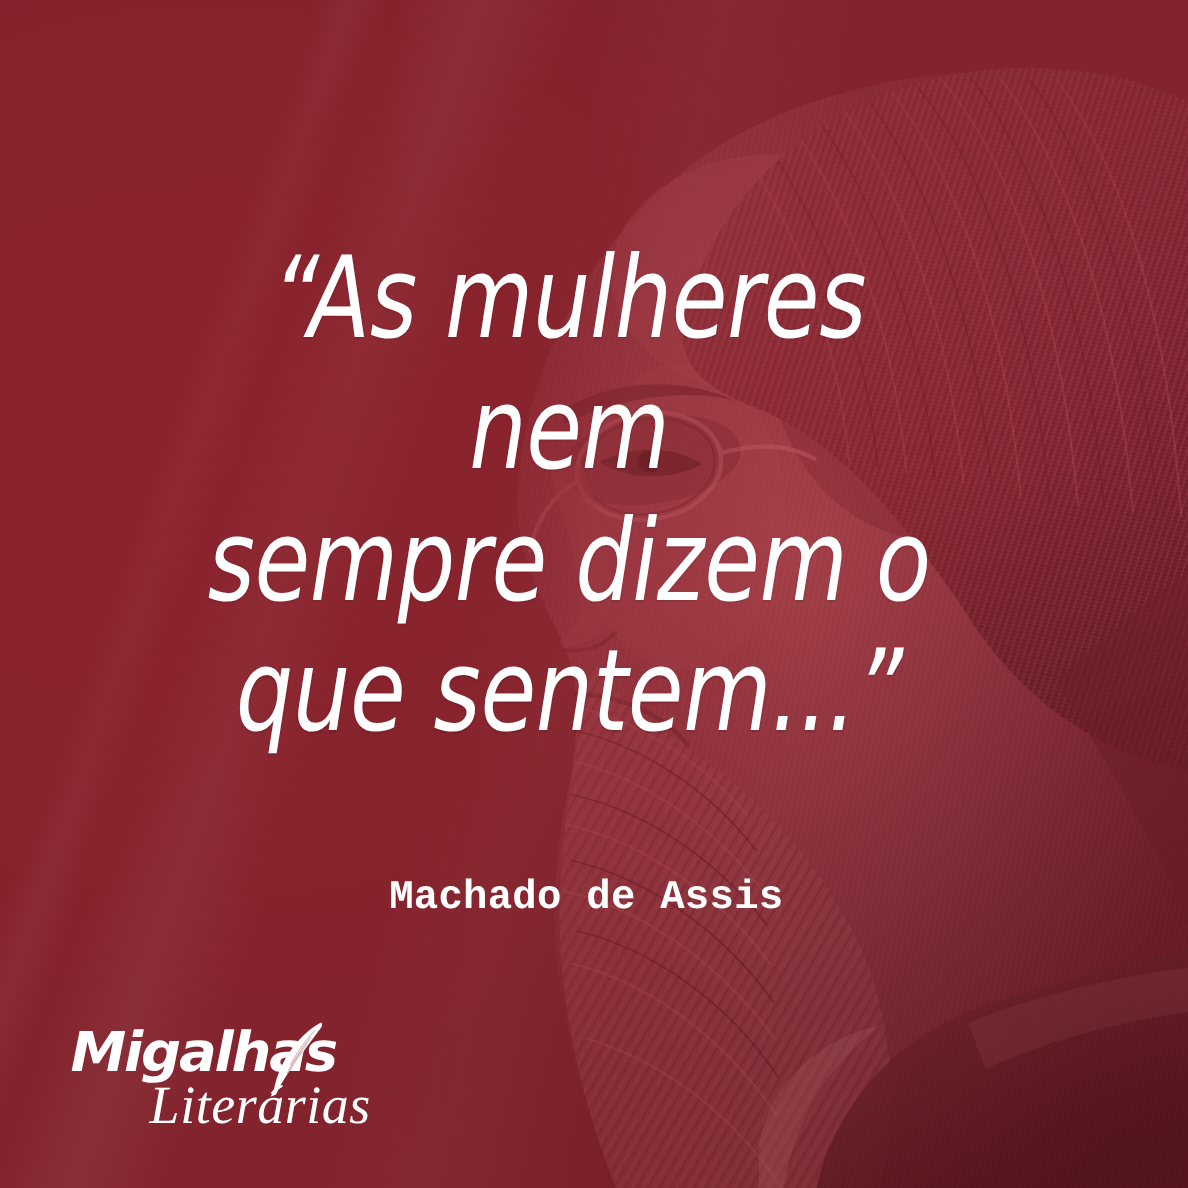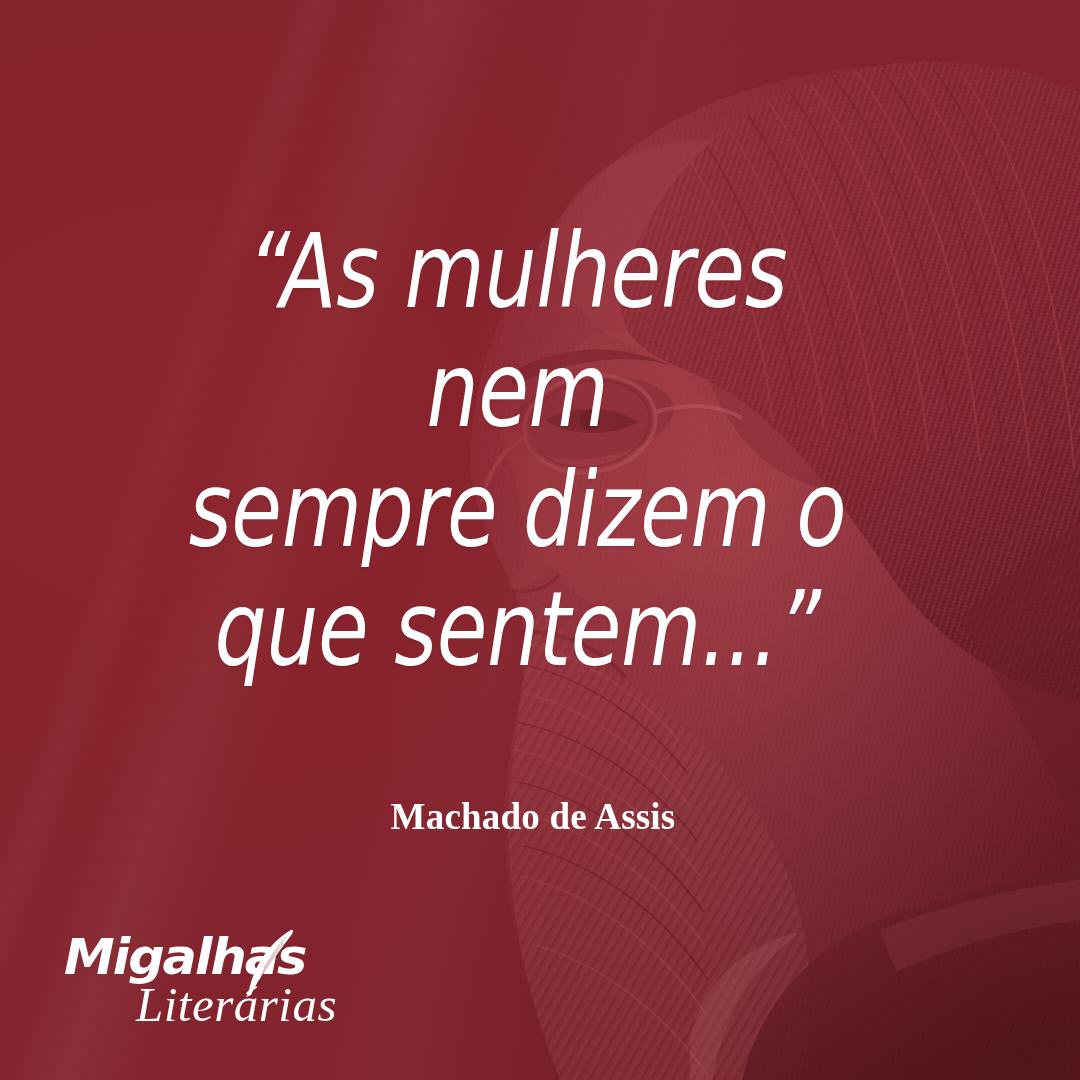--- a/index.html
+++ b/index.html
@@ -57,21 +57,21 @@
     transform-origin:center top;
     white-space:pre-line;
     text-shadow:0 1px 2px rgba(70,15,22,.22);
   }
 
   .author{
     position:absolute;
     left:0;right:0;top:795px;
     text-align:center;
     color:#ffffff;
-    font-family:Liberation Serif, serif;
+    font-family:Liberation Mono, monospace;
     font-weight:bold;
     font-size:37px;
     letter-spacing:.2px;
   }
   .author-inner{display:inline-block;transform:translateX(-7px);}
 
   
   .logo{
     position:absolute;
     left:64px;bottom:52px;

